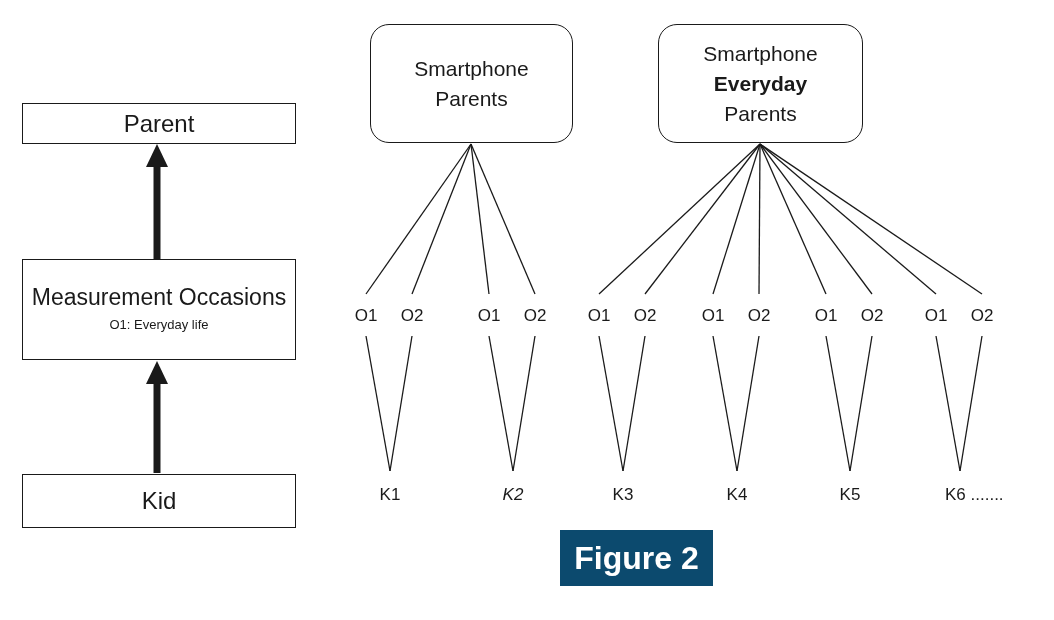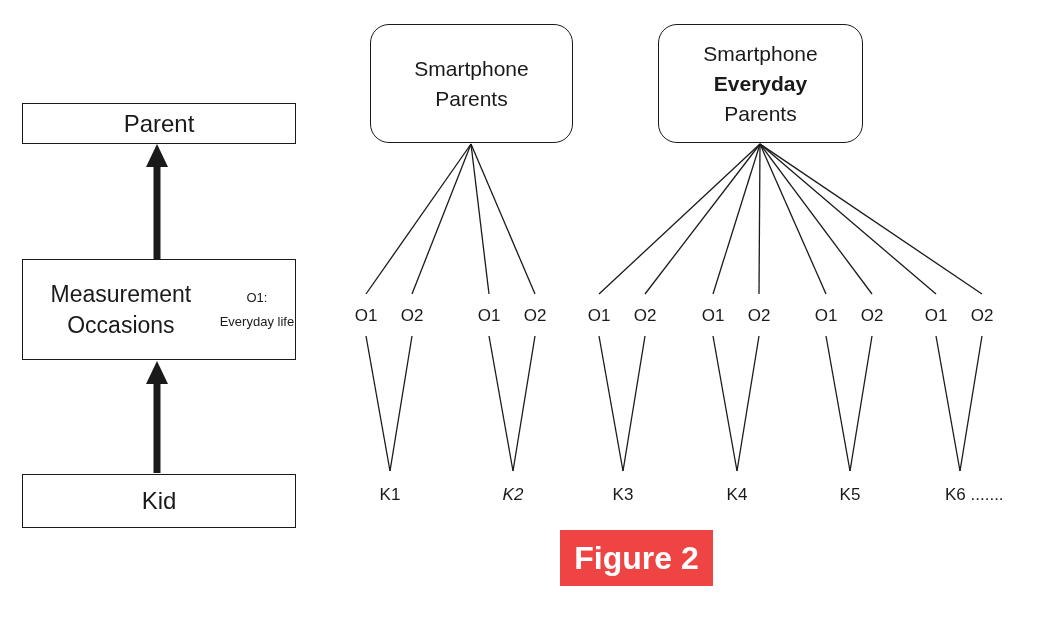--- a/index.html
+++ b/index.html
@@ -24,21 +24,21 @@
     box-sizing: border-box;
     display: flex;
     align-items: center;
     justify-content: center;
     text-align: center;
   }
   .parent-box  { left: 22px;  top: 103px; width: 274px; height: 41px; font-size: 24px; }
   .kid-box     { left: 22px;  top: 474px; width: 274px; height: 54px; font-size: 24px; }
   .measure-box {
     left: 22px; top: 259px; width: 274px; height: 101px;
-    flex-direction: row; justify-content: center;
+    flex-direction: column; justify-content: center;
   }
   .measure-title { font-size: 23px; line-height: 31px; }
   .measure-sub   { font-size: 13px; line-height: 24px; }
   .group-box {
     border-radius: 19px;
     flex-direction: column;
     font-size: 21px;
     line-height: 30px;
   }
   .group-box-1 { left: 370px; top: 24px; width: 203px; height: 119px; }
@@ -113,21 +113,21 @@
     <span>Smartphone</span>
     <span>Parents</span>
   </div>
 
   <div class="box group-box group-box-2">
     <span>Smartphone</span>
     <span class="bold">Everyday</span>
     <span>Parents</span>
   </div>
 
-  <div class="caption" style="background: #ef4444; color: rgb(255, 255, 255);">Figure 2</div>
+  <div class="caption" style="background: #0c4a6e; color: rgb(255, 255, 255);">Figure 2</div>
 
 <span class="node-label" style="top: 302px; left: 366px; transform: translateX(-50%);">O1</span>
     <span class="node-label" style="top: 302px; left: 412px; transform: translateX(-50%);">O2</span>
     <span class="node-label" style="top: 481px; left: 390px; transform: translateX(-50%);">K1</span>
     <span class="node-label" style="top: 302px; left: 489px; transform: translateX(-50%);">O1</span>
     <span class="node-label" style="top: 302px; left: 535px; transform: translateX(-50%);">O2</span>
     <span class="node-label" style="top: 481px; left: 513px; transform: translateX(-50%); font-style: italic;">K2</span>
     <span class="node-label" style="top: 302px; left: 599px; transform: translateX(-50%);">O1</span>
     <span class="node-label" style="top: 302px; left: 645px; transform: translateX(-50%);">O2</span>
     <span class="node-label" style="top: 481px; left: 623px; transform: translateX(-50%);">K3</span>

